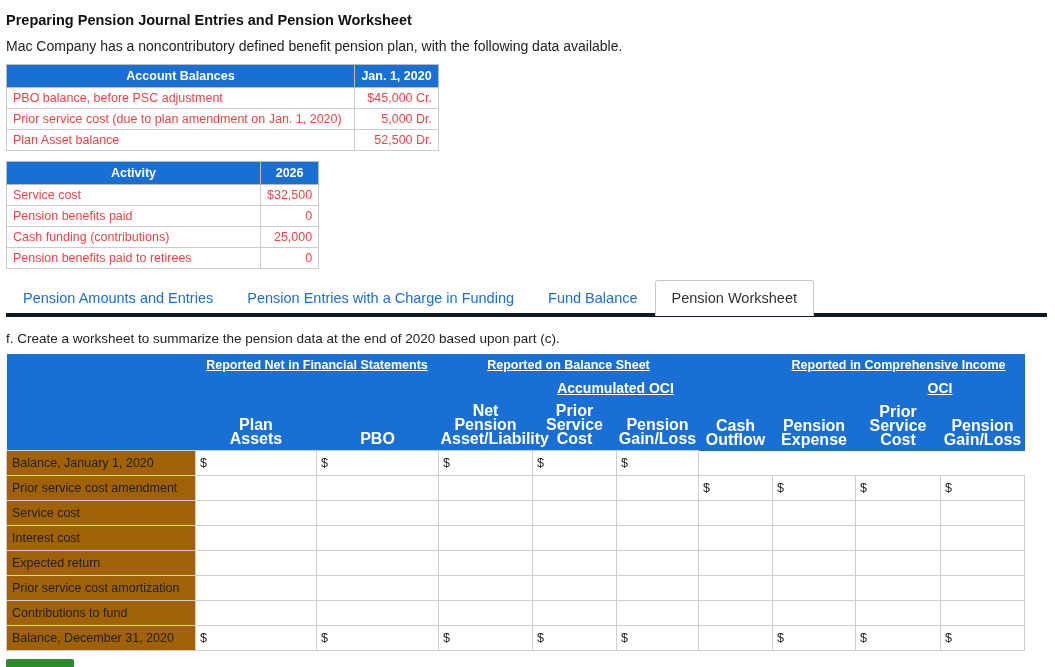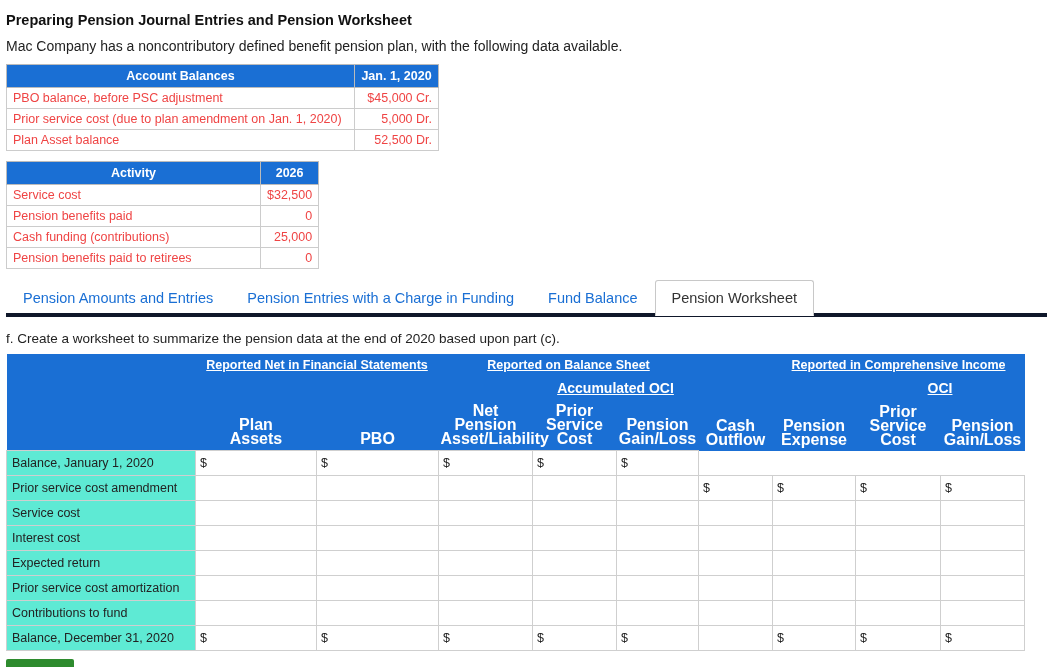--- a/index.html
+++ b/index.html
@@ -126,21 +126,21 @@
     font-size: 16px;
     line-height: 14px;
     padding-bottom: 5px;
   }
   table.ws td.rowlabel {
     border: 1px solid #cfcfcf;
     padding: 3px 4px 3px 5px;
     font-size: 12.5px;
     color: #222222;
     white-space: nowrap;
-    background: #5eead4;
+    background: #a16207;
   }
   table.ws td.cell {
     border: 1px solid #cfcfcf;
     height: 20px;
     padding: 2px 4px;
     background: #ffffff;
     color: #222222;
     font-size: 12.5px;
     vertical-align: middle;
   }

